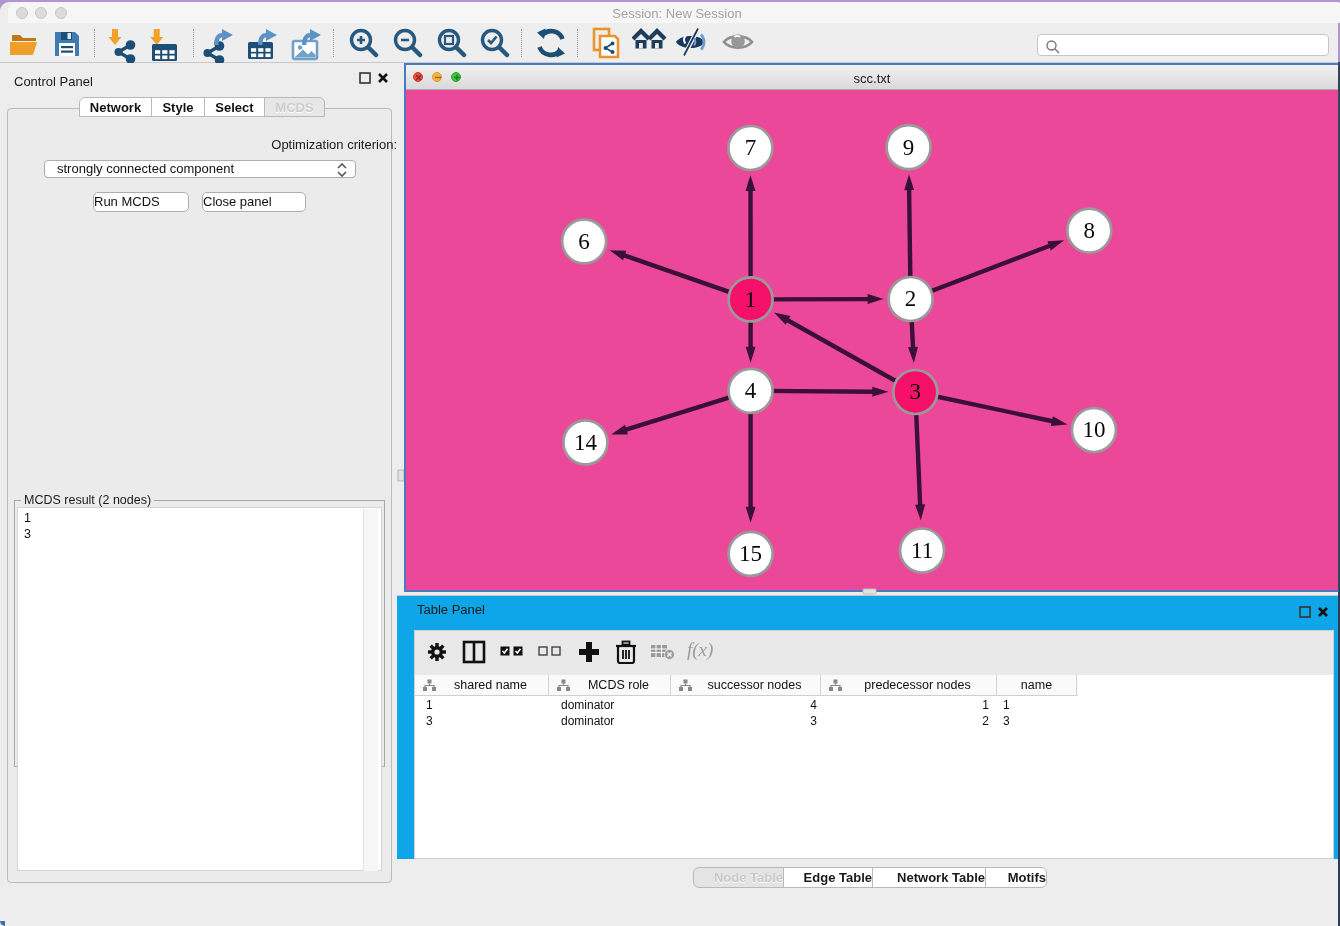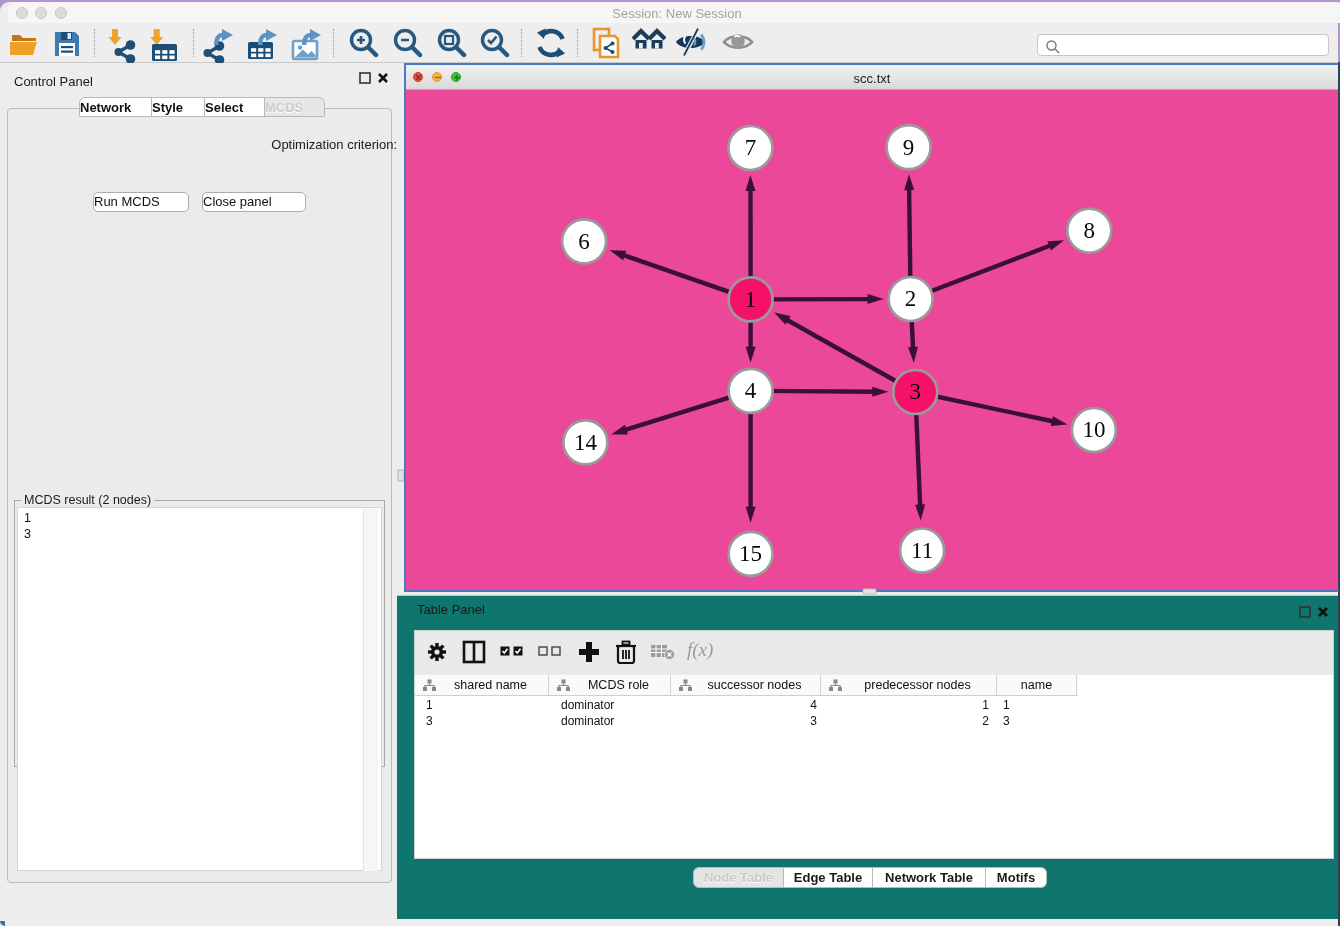--- a/index.html
+++ b/index.html
@@ -8,47 +8,47 @@
 #win{position:absolute;left:0;top:2px;width:1338px;height:924px;background:#ededed;border-radius:9px 9px 0 0}
 #titlebar{position:absolute;left:8px;top:0;width:100%;height:21px;background:#f6f6f6;border-radius:9px 9px 0 0}
 .tl{position:absolute;top:5px;width:12px;height:12px;border-radius:50%;background:#dcdcdc;border:1px solid #c6c6c6}
 #wtitle{position:absolute;top:4px;left:0;width:100%;text-align:center;font-size:13px;color:#a3a3a3}
 #toolbar{position:absolute;left:0;top:21px;width:100%;height:40px;background:#eeeeee;border-bottom:1px solid #c9c9c9}
 .tsep{position:absolute;top:6px;height:28px;width:0;border-left:1px dotted #999}
 .ticon{position:absolute;top:4px}
 #search{position:absolute;left:1037px;top:11px;width:292px;height:22px;background:#fff;border:1px solid #c6c6c6;border-radius:4px}
 #cpanel{position:absolute;left:0;top:61px;width:397px;height:829px}
 #cphead{position:absolute;left:14px;top:11px;font-size:13px;color:#1a1a1a}
-.tab{position:absolute;top:34px;z-index:3;height:20px;background:#fff;border:1px solid #b9b9b9;font-size:13px;font-weight:bold;color:#111;line-height:19px}
+.tab{position:absolute;top:34px;z-index:3;height:20px;background:#fff;border:1px solid #b9b9b9;font-size:13px;font-weight:bold;color:#111;text-align:center;line-height:19px}
 #tabMCDS{background:#e7e7e7;color:#ccc;border-radius:0 6px 0 0;text-shadow:0 1px 0 #fff}
 #tabcontent{position:absolute;left:7px;top:45px;width:385px;height:775px;border:1px solid #bbb;border-radius:4px;background:#ebebeb}
 #optlabel{position:absolute;left:0;top:74px;width:397px;text-align:right;font-size:13px;color:#1a1a1a}
 #combo{position:absolute;left:44px;top:97px;width:312px;height:18px;background:#fff;border:1px solid #aeaeae;border-radius:4px;font-size:13px;color:#111;line-height:16px;padding-left:12px}
 .btn{position:absolute;top:129px;height:20px;background:#fff;border:1px solid #aeaeae;border-radius:5px;font-size:13px;color:#111;line-height:18px}
 #fieldset{position:absolute;left:14px;top:437px;width:371px;height:267px;border:1px solid #a8a8a8}
 #fslegend{position:absolute;left:6px;top:-8px;background:#ebebeb;padding:0 3px;font-size:12.5px;color:#1a1a1a}
 #fsinner{position:absolute;left:2px;top:6px;width:365px;height:364px;background:#fff;border:1px solid #d5d5d5}
 #fstext{position:absolute;left:6px;top:2px;font-size:12.5px;color:#111;line-height:16px}
 #fsscroll{position:absolute;right:3px;top:1px;width:15px;height:362px;background:#f6f6f6;border-left:1px solid #e3e3e3}
 #gwin{position:absolute;left:404px;top:61px;width:935px;height:529px;border:2px solid #4a7ac2;border-right:1px solid #33475e;background:#ec4899}
 #gtitle{position:absolute;left:0;top:0;width:100%;height:25px;background:linear-gradient(#f2f2f2,#d9d9d9);border-bottom:1px solid #ababab}
 .gl{position:absolute;top:7px;width:10px;height:10px;border-radius:50%}
 #gname{position:absolute;top:6px;left:0;width:100%;text-align:center;font-size:13px;color:#222}
-#tpanel{position:absolute;left:397px;top:593px;width:941px;height:324px;background:#0f766e;border-top:1px solid #c4c4c4}
+#tpanel{position:absolute;left:397px;top:593px;width:941px;height:264px;background:#0ea5e9;border-top:1px solid #c4c4c4}
 #tphead{position:absolute;left:20px;top:6px;font-size:13px;color:#1a1a1a}
 #tbox{position:absolute;left:17px;top:34px;width:920px;height:229px;background:#fff;border:1px solid #cfcfcf}
 #tbar{position:absolute;left:0;top:0;width:100%;height:44px;background:#e9e9e9}
 #thead{position:absolute;left:0;top:44px;width:663px;height:21px;background:#fafafa;border-bottom:1px solid #cfcfcf}
 .hc{position:absolute;top:0;height:21px;border-right:1px solid #d4d4d4;font-size:12.5px;color:#111;text-align:center;line-height:20px}
 .hic{position:absolute;top:4px;left:8px}
 .row{position:absolute;left:0;width:663px;height:16px;font-size:12px;color:#111}
 .cell{position:absolute;top:1px}
 .ra{text-align:right}
 #btabs{position:absolute;left:296px;top:271px;height:21px}
-.btab{position:absolute;top:0;height:21px;background:#fff;border:1px solid #b9b9b9;font-size:13px;font-weight:bold;color:#1a1a1a;text-align:center;line-height:19px}
+.btab{position:absolute;top:0;height:21px;background:#fff;border:1px solid #b9b9b9;font-size:13px;font-weight:bold;color:#1a1a1a;text-align:right;line-height:19px}
 #btabNode{background:#e4e4e4;color:#c9c9c9;border-radius:6px 0 0 6px;text-shadow:0 1px 0 #fff}
 #btabMotifs{border-radius:0 6px 6px 0}
 #statusbar{position:absolute;left:0;top:888px;width:1338px;height:36px;background:#ededed;border-top:1px solid #c2c2c2}
 #listbtn{position:absolute;left:10px;top:9px;width:28px;height:20px;background:#fdfdfd;border:1px solid #a6a6a6;border-radius:2px}
 #membtn{position:absolute;left:1254px;top:7px;width:75px;height:23px;background:#f7f7f7;border:1px solid #9a9a9a;font-size:12px;color:#111;text-align:center;line-height:21px}
 #memdot{display:inline-block;width:11px;height:11px;border-radius:50%;background:#1e8f35;vertical-align:-2px;margin-right:5px}
 </style></head><body>
 <div id="desk"></div>
 <div id="deskR"></div>
 <div id="win">
@@ -187,20 +187,26 @@
   <svg class="abs" style="left:359px;top:8px" width="32" height="14">
         <rect x="1" y="2" width="10" height="10" fill="none" stroke="#333" stroke-width="1.6"></rect>
         <path d="M20 3 L28 11 M28 3 L20 11" stroke="#111" stroke-width="2.6"></path>
       </svg>
   <div class="tab" style="left:79px;width:73px;border-radius:6px 0 0 0">Network</div>
   <div class="tab" style="left:151px;width:54px">Style</div>
   <div class="tab" style="left:204px;width:61px">Select</div>
   <div class="tab" id="tabMCDS" style="left:264px;width:61px">MCDS</div>
   <div id="tabcontent"></div>
   <div id="optlabel">Optimization criterion:</div>
+  <div id="combo">strongly connected component
+    <svg class="abs" style="right:8px;top:2px" width="10" height="14">
+          <path d="M1 5 L5 1 L9 5" fill="none" stroke="#555" stroke-width="1.6"></path>
+          <path d="M1 9 L5 13 L9 9" fill="none" stroke="#555" stroke-width="1.6"></path>
+        </svg>
+  </div>
   <div class="btn" style="left:93px;width:96px">Run MCDS</div>
   <div class="btn" style="left:202px;width:104px">Close panel</div>
   <div id="fieldset">
         <div id="fslegend">MCDS result (2 nodes)</div>
     <div id="fsinner">
           <div id="fstext">1<br>3</div>
           <div id="fsscroll"></div>
         </div>
   </div>
 </div>

